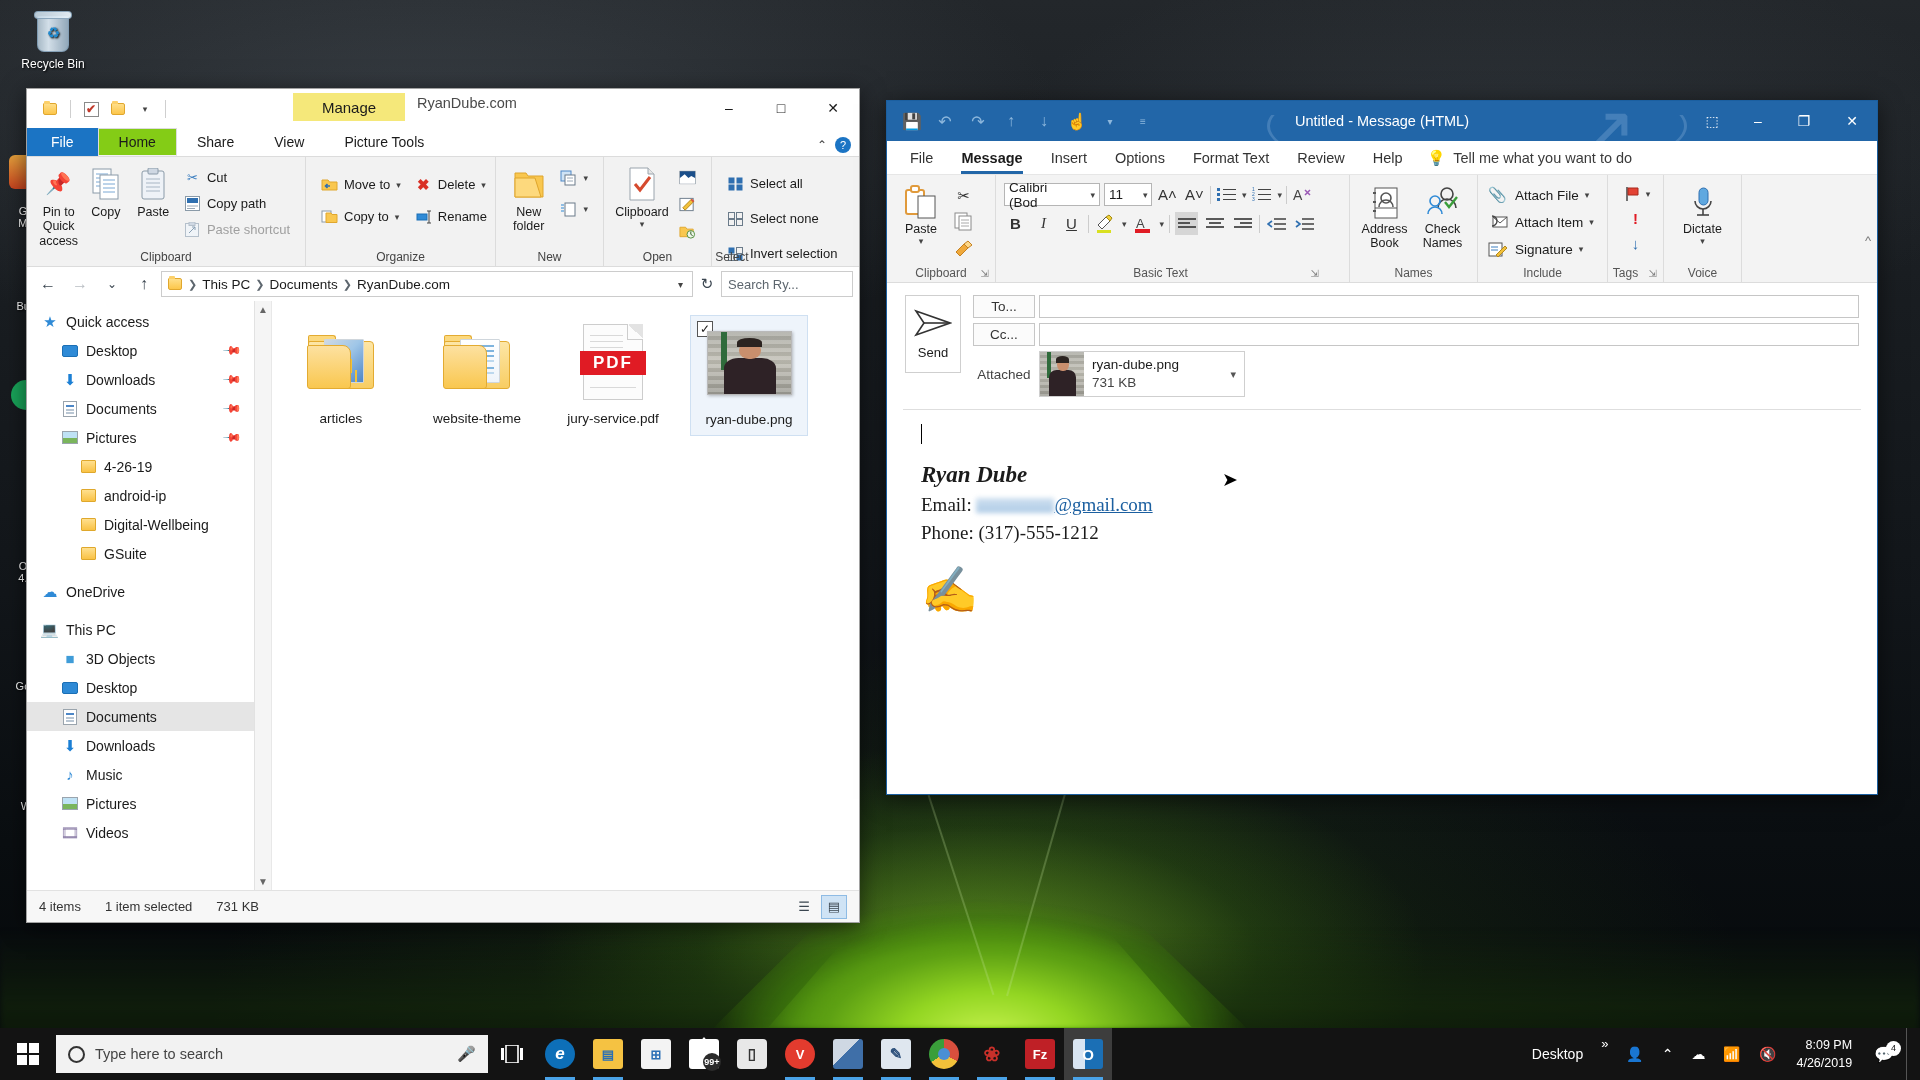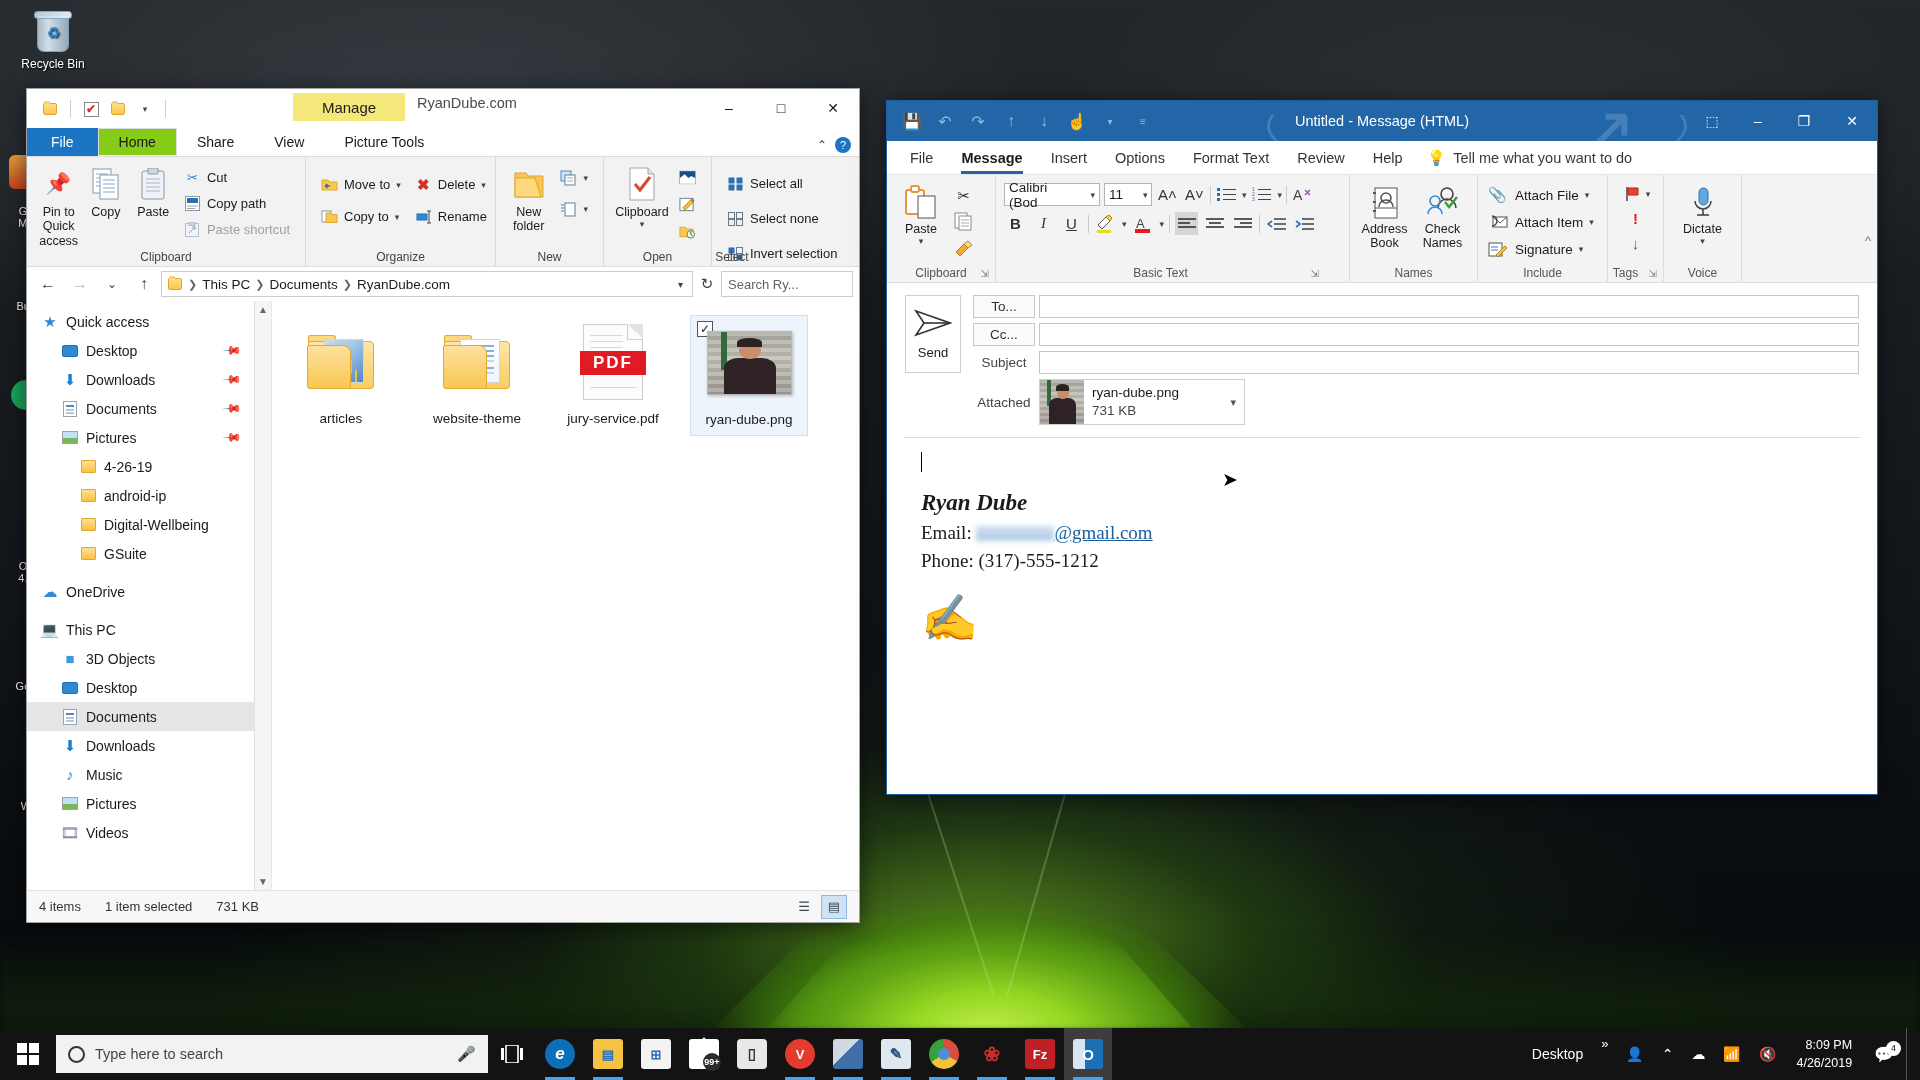--- a/index.html
+++ b/index.html
@@ -1251,24 +1251,20 @@
     </div>
     <div class="fields-col">
       <div class="frow">
         <div class="fbtn">To...</div>
         <div class="finput"></div>
       </div>
       <div class="frow">
         <div class="fbtn">Cc...</div>
         <div class="finput"></div>
       </div>
-      <div class="frow">
-        <div class="flabel">Subject</div>
-        <div class="finput"></div>
-      </div>
       <div class="attach-row">
         <div class="flabel">Attached</div>
         <div class="attach-card">
           <span class="th">
             <span class="siding" style="position:absolute;inset:0;background:repeating-linear-gradient(180deg, rgba(255,255,255,.18) 0 3px, rgba(0,0,0,.05) 3px 6px);"></span>
             <span style="position:absolute;left:16%;top:0;width:8%;height:60%;background:#2f6b3b;"></span>
             <span style="position:absolute;left:20%;top:42%;width:62%;height:58%;background:#2e2226;border-radius:28% 28% 0 0;"></span>
             <span style="position:absolute;left:38%;top:13%;width:27%;height:31%;background:#c98f6d;border-radius:48% 48% 45% 45%;"></span>
             <span style="position:absolute;left:36%;top:9%;width:31%;height:15%;background:#2b2320;border-radius:50% 50% 0 0;"></span>
           </span>

